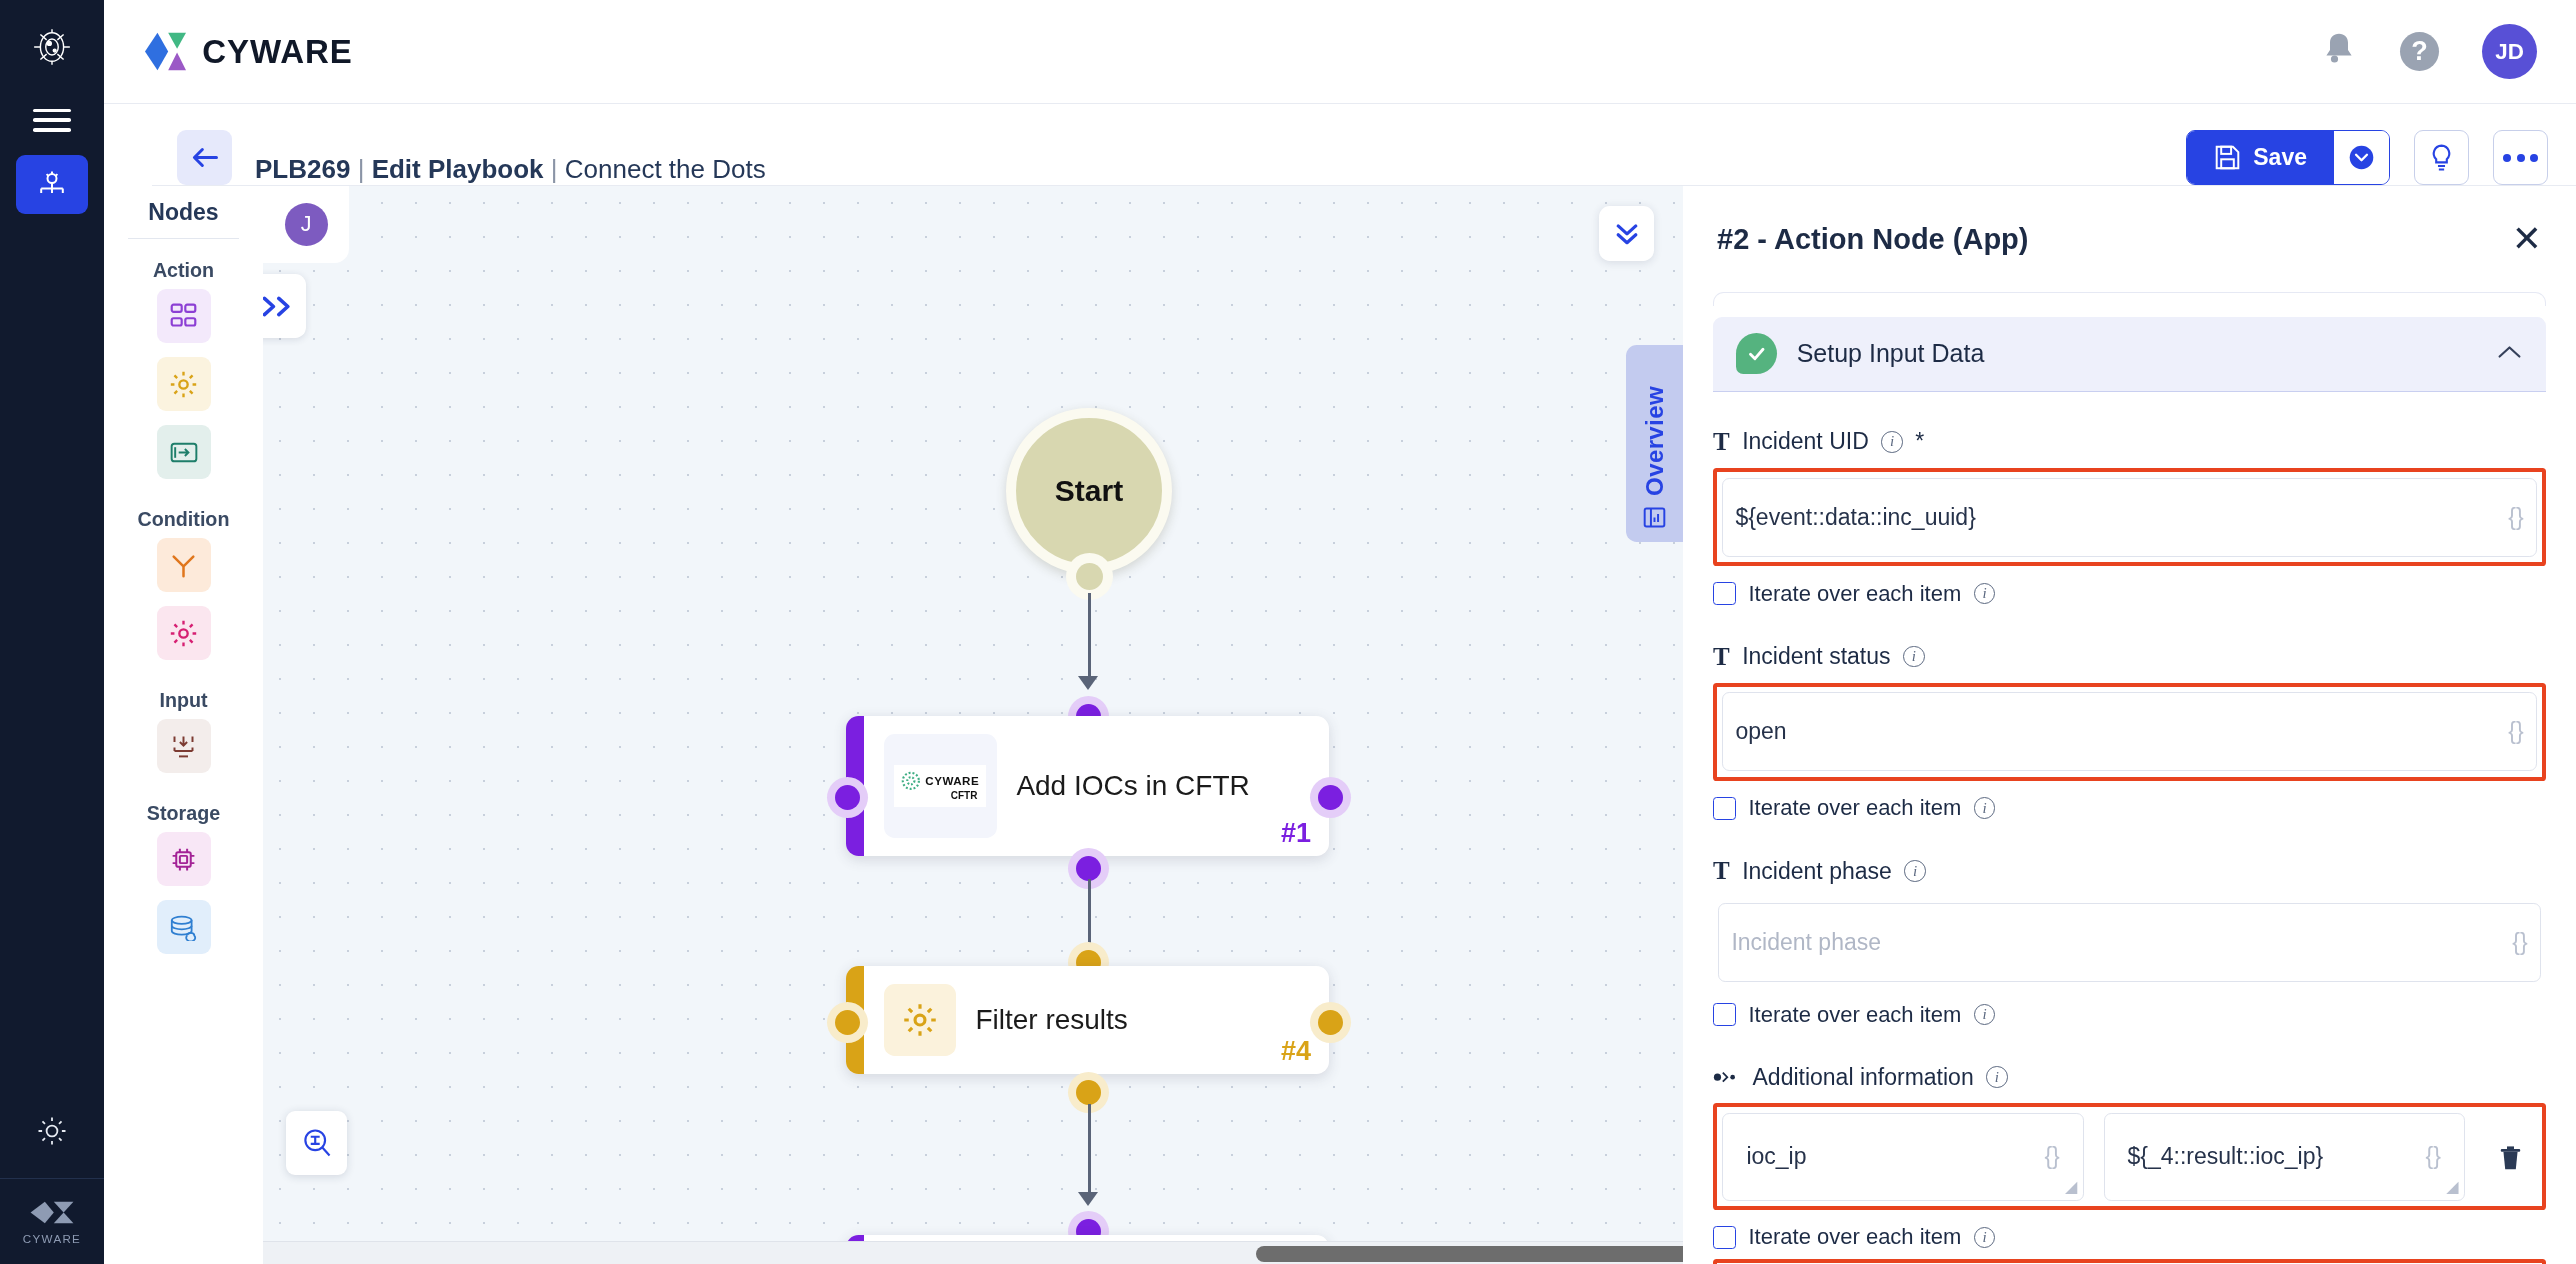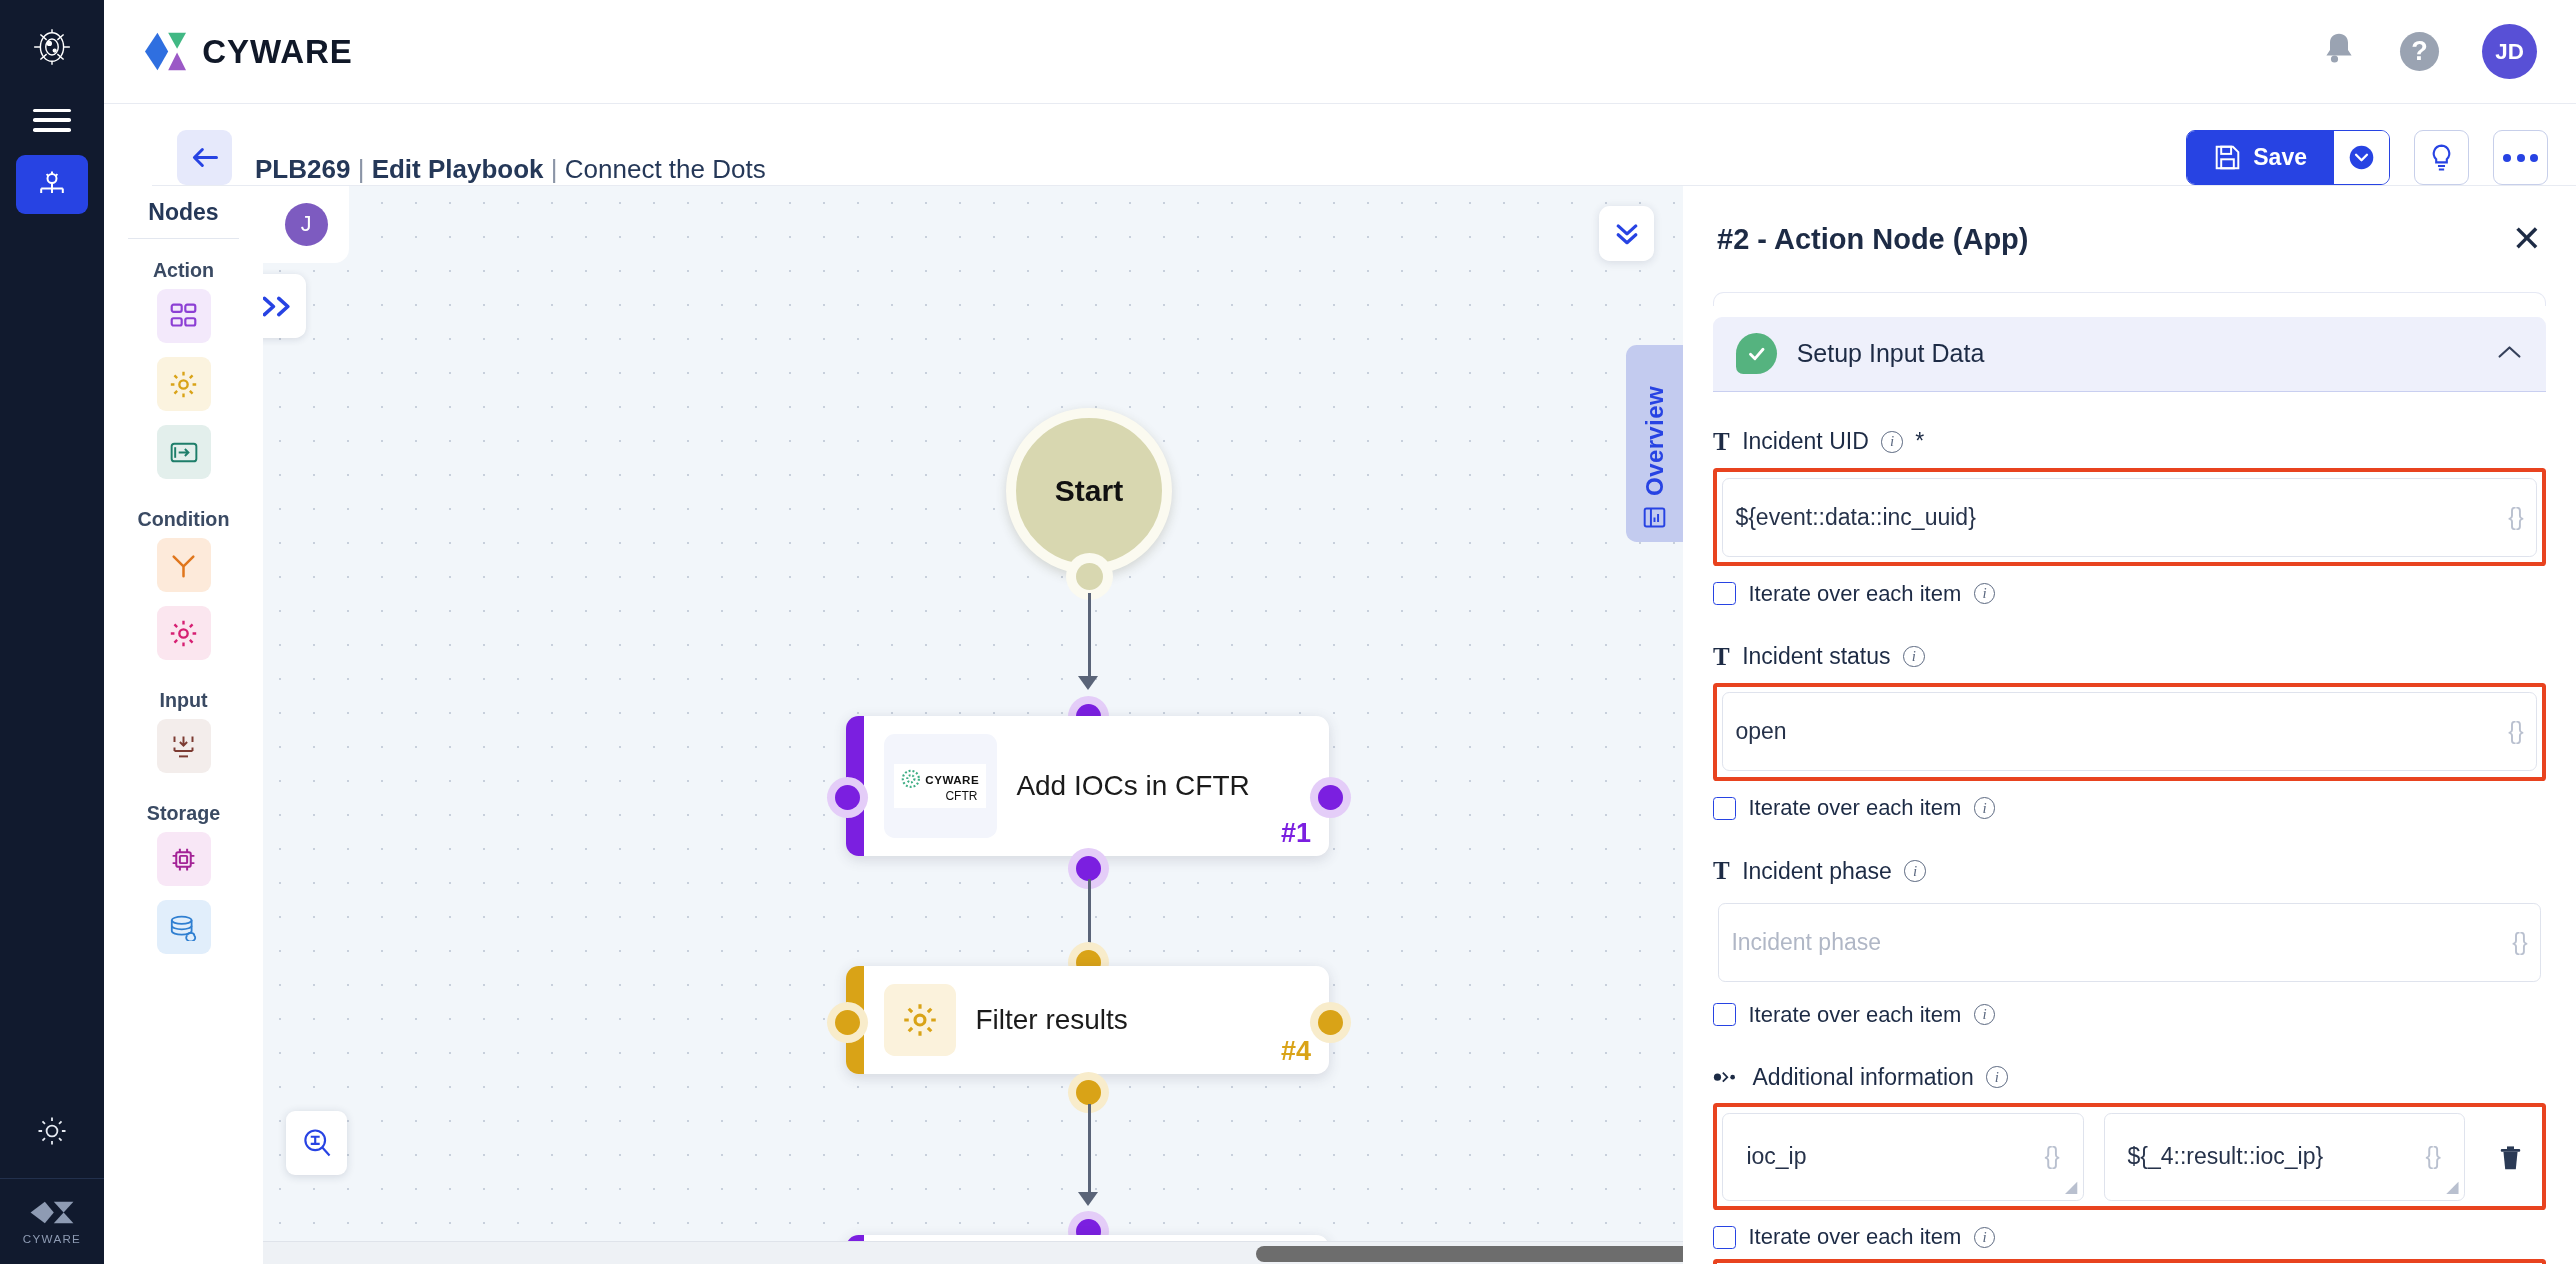--- a/index.html
+++ b/index.html
@@ -130,21 +130,21 @@
   .fnode .title { margin-left: 19.7px; font-size: 28px; color:#1b1b1b; line-height:1.22; font-weight:400;}
   .fnode .numtag { position:absolute; right: 18px; bottom: 7.2px; font-size: 27px; font-weight:700; }
 
   .h-dot { position:absolute; width: 41px; height:41px; border-radius:50%; display:flex;
            align-items:center; justify-content:center; }
   .h-dot i { width:25px; height:25px; border-radius:50%; display:block; }
 
   .cyware-chip { background:#fff; padding: 5.4px 7.2px; display:flex; flex-direction:column; align-items:center; }
   .cyware-chip .w { display:flex; align-items:center; gap:4.5px; }
   .cyware-chip .t { font-size: 11.6px; font-weight:700; letter-spacing:0.5px; color:#111;}
-  .cyware-chip .s { font-size: 12px; font-weight:400; color:#111; align-self:flex-end; margin-right:1.8px;}
+  .cyware-chip .s { font-size: 10px; font-weight:700; color:#111; align-self:flex-end; margin-right:1.8px;}
 
   
   .hscroll-track { position:absolute; left:263px; bottom:0; width: 1420px; height: 23px;
                    background:#eef1f5; border-top:0.9px solid #dfe3ea; }
   .hscroll-thumb { position:absolute; left: 993px; top:3.6px; width: 698px; height: 16px;
                    background:#6d6d6d; border-radius: 8px; cursor:pointer;}
 
   
   .rpanel { position:absolute; left:1683px; top:186px; width: 893px; height: 1078px;
             background:#fff; overflow:hidden; }

